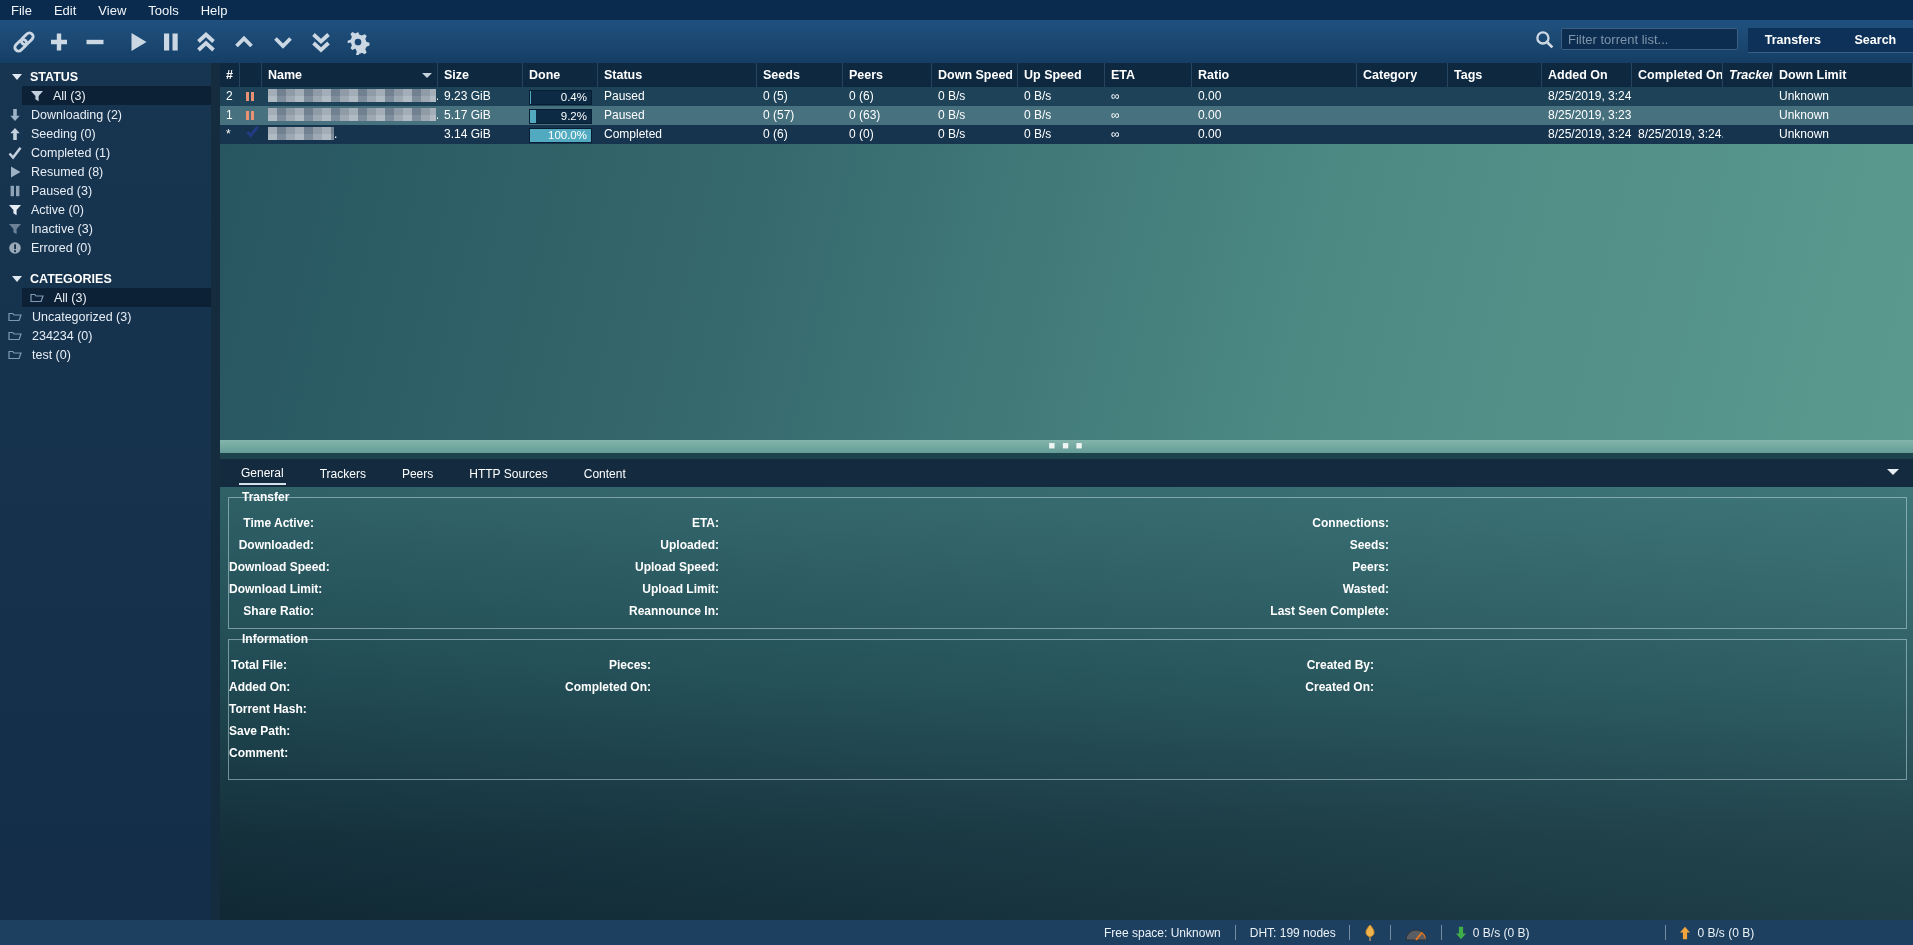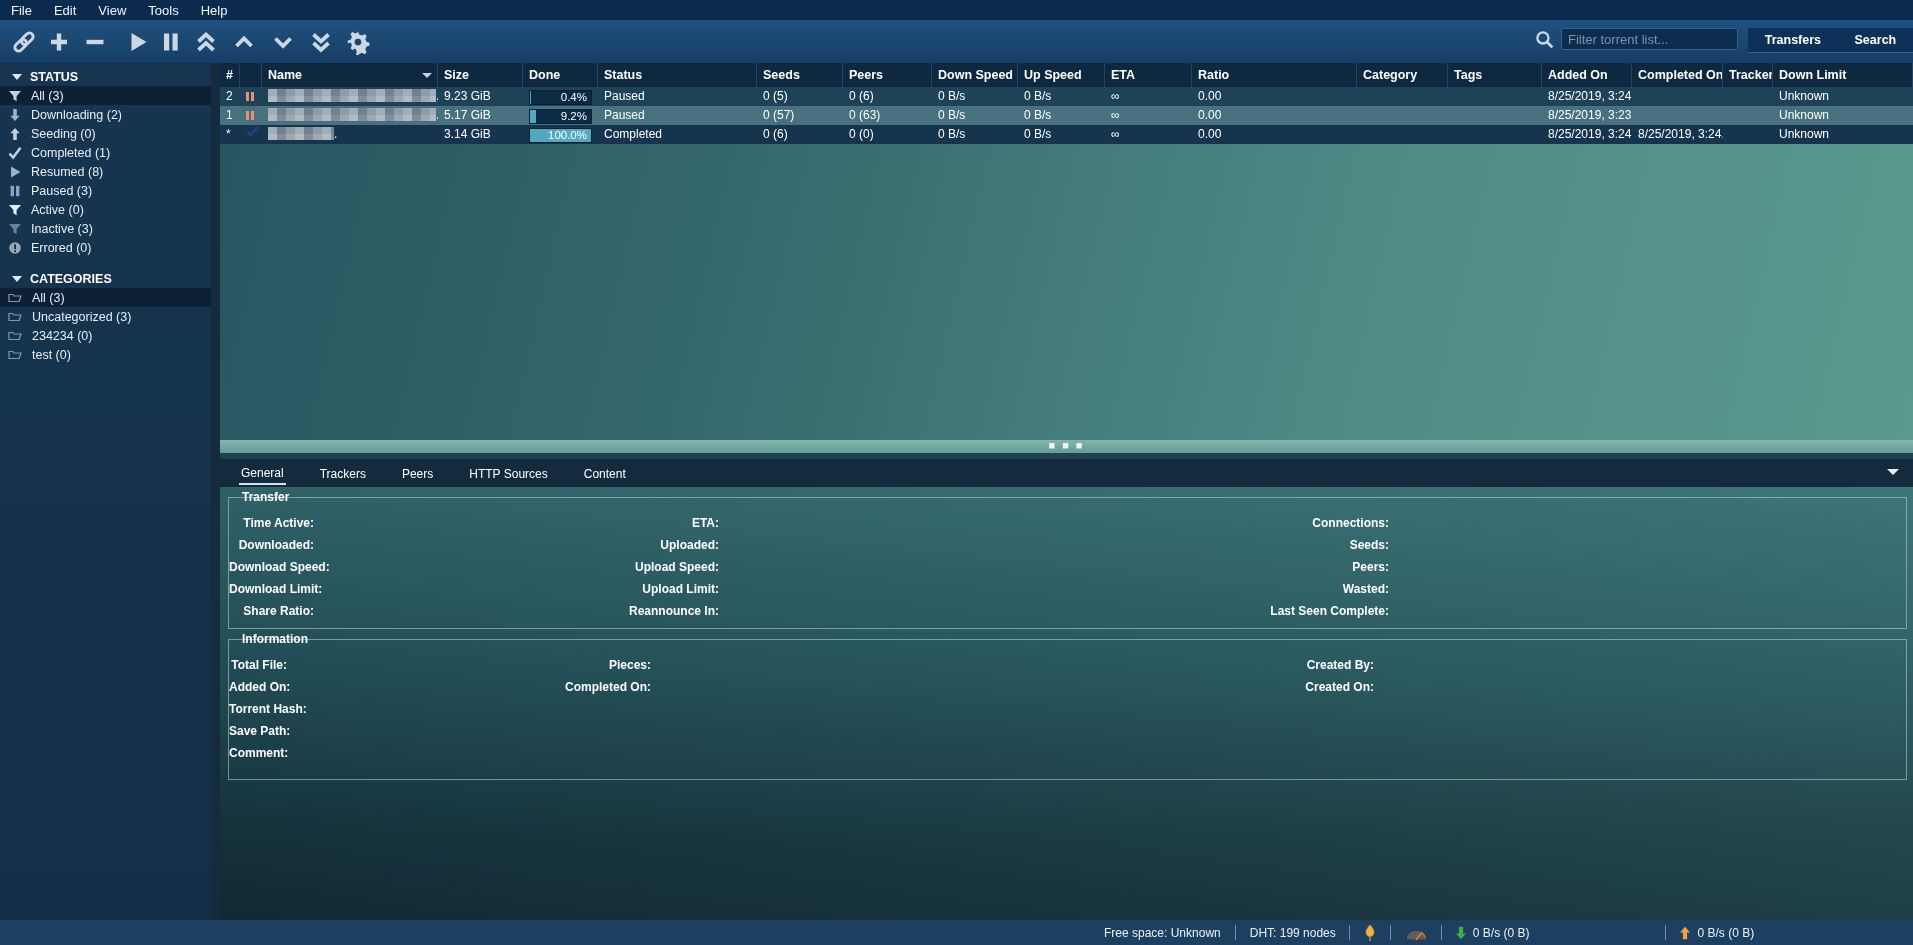--- a/index.html
+++ b/index.html
@@ -19,21 +19,21 @@
   #search-input{width:163px;height:20px;background:#0c2d4f;border:1px solid #3d5f82;border-radius:2px;
                 color:#c6d4e2;font-size:13px;padding:0 6px;font-family:"Liberation Sans",sans-serif;}
   #search-input::placeholder{color:#7e94aa;}
   #main-tabs{left:1748px;top:8px;width:165px;height:24px;background:#0d3158;display:flex;
              align-items:center;justify-content:space-around;border-bottom:1px solid #3a5e84;}
   .main-tab{font-size:12.5px;font-weight:bold;color:#fff;}
   
   #sidebar{left:0;top:63px;width:211px;height:857px;
            background:linear-gradient(180deg,#173550 0%,#142e4a 100%);overflow:hidden;}
   .side-row{position:relative;height:19px;display:flex;align-items:center;padding-left:8px;font-size:12.5px;color:#e8eef5;}
-  .side-row.sel{background:#0d2136;}
+  .side-row.sel{background:#0d2136;margin-left:22px;}
   .side-row .lbl{margin-left:9px;white-space:nowrap;}
   .side-head{height:19px;display:flex;align-items:center;padding-left:12px;font-size:12.5px;font-weight:bold;color:#fff;}
   .side-head .tri{width:0;height:0;border-left:5px solid transparent;border-right:5px solid transparent;
                   border-top:6px solid #dfe8f0;margin-right:8px;}
   #splitter{left:211px;top:63px;width:9px;height:857px;background:#152c3e;}
   
   #thead{left:220px;top:63px;height:24px;display:flex;background:#0e2840;border-bottom:1px solid #0a1f33;}
   .hcell{box-sizing:border-box;height:24px;line-height:24px;padding-left:6px;font-size:12.5px;font-weight:bold;
          color:#fff;border-right:1px solid #24445f;white-space:nowrap;overflow:hidden;position:relative;}
   .sort-tri{position:absolute;right:5px;top:10px;width:0;height:0;border-left:5px solid transparent;
@@ -272,21 +272,21 @@
       <div class="hcell" style="width: 86px;">Seeds</div>
       <div class="hcell" style="width: 89px;">Peers</div>
       <div class="hcell" style="width: 86px;">Down Speed</div>
       <div class="hcell" style="width: 87px;">Up Speed</div>
       <div class="hcell" style="width: 87px;">ETA</div>
       <div class="hcell" style="width: 165px;">Ratio</div>
       <div class="hcell" style="width: 91px;">Category</div>
       <div class="hcell" style="width: 94px;">Tags</div>
       <div class="hcell" style="width: 90px;">Added On</div>
       <div class="hcell" style="width: 91px;">Completed On</div>
-      <div class="hcell" style="width: 50px;">Tracker</div>
+      <div class="hcell" style="width: 50px; font-style: italic;">Tracker</div>
       <div class="hcell" style="width: 140px;">Down Limit</div>
     </div>
   <div id="tbody" class="abs">
       <div class="trow" style="background: rgb(30, 67, 88);">
         <div class="tcell" style="width: 20px;">2</div>
         <div class="tcell" style="width: 22px;"><span class="state-pause"><span class="b"></span><span class="b"></span></span></div>
         <div class="tcell" style="width: 176px;"><span class="censor" style="width: 168px;"></span>.</div>
         <div class="tcell" style="width: 85px;">9.23 GiB</div>
         <div class="tcell" style="width: 75px;">
           <div class="pbar">

